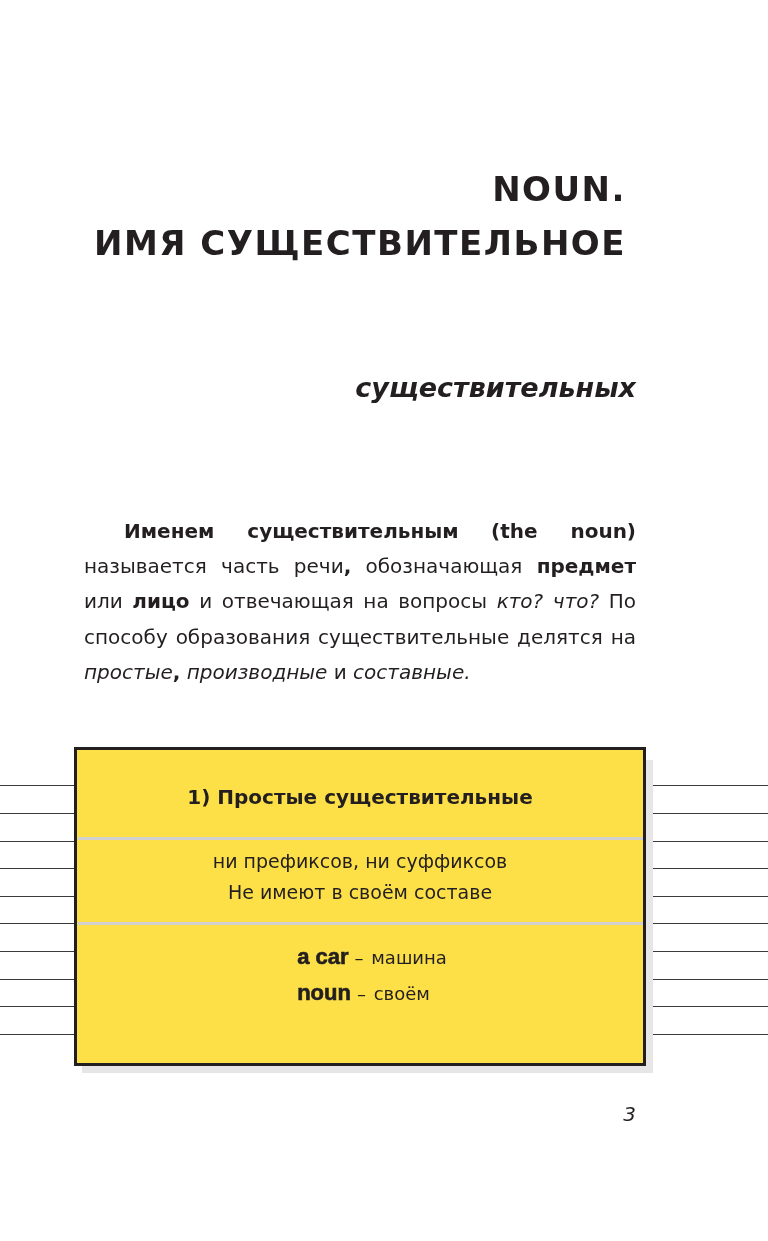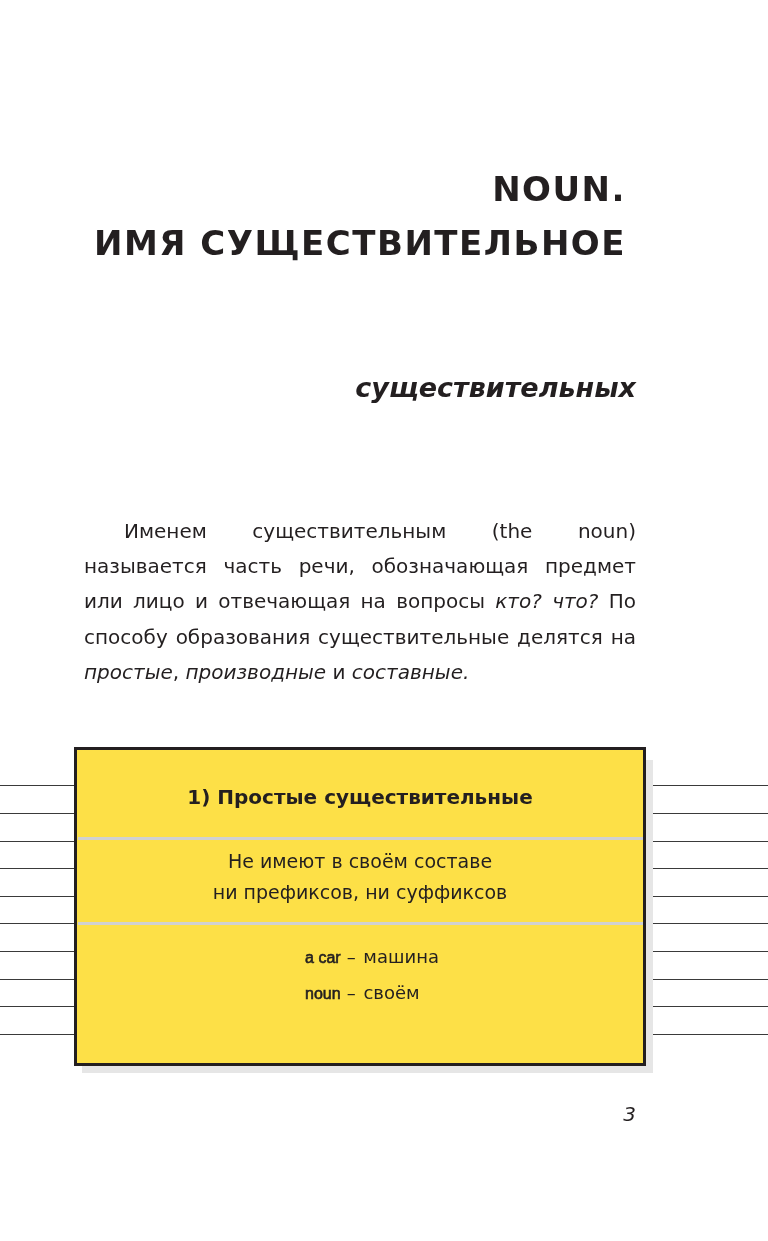--- a/index.html
+++ b/index.html
@@ -51,21 +51,21 @@
       top: 514px;
       width: 552px;
       font-family: "DejaVu Sans", sans-serif;
       font-size: 20px;
       line-height: 35.2px;
       margin: 0;
       text-align: justify;
       text-indent: 40px;
       color: #231f20;
     }
-    .intro b { font-weight: normal; }
+    .intro b { font-weight: bold; }
     .intro i { font-style: italic; }
 
     .ruled-line {
       position: absolute;
       height: 1px;
       background: #3a3a3a;
     }
     .ruled-left { left: 0; width: 76px; }
     .ruled-right { left: 646px; width: 122px; }
 
@@ -121,22 +121,22 @@
       top: 189px;
       text-align: center;
       font-family: "DejaVu Sans", sans-serif;
       font-size: 18px;
       line-height: 35px;
       color: #231f20;
     }
     .example-row { display: block; white-space: nowrap; }
     .example-row .en {
       font-family: "Liberation Sans", sans-serif;
-      font-weight: 400;
-      font-size: 16px;
+      font-weight: 700;
+      font-size: 22px;
       -webkit-text-stroke: 0.6px #231f20;
     }
     .example-row .dash { margin: 0 2px 0 6px; }
     .example-inner {
       display: inline-block;
       text-align: left;
       margin-left: 24px;
     }
 
     .page-number {
@@ -185,22 +185,22 @@
 <div class="ruled-line ruled-right" style="top:979px"></div>
 <div class="ruled-line ruled-right" style="top:1006px"></div>
 <div class="ruled-line ruled-right" style="top:1034px"></div>
 
 <div class="box-shadow"></div>
 
 <div class="box">
   <div class="box-header">1) Простые существительные</div>
   <div class="box-sep" style="top:87px"></div>
   <div class="box-desc">
+    <span>ни префиксов, ни суффиксов</span>
     <span>Не имеют в своём составе</span>
-    <span>ни префиксов, ни суффиксов</span>
   </div>
   <div class="box-sep" style="top:172px"></div>
   <div class="box-examples">
     <div class="example-inner">
       <span class="example-row"><span class="en">a car</span><span class="dash">–</span> <span>машина</span></span>
       <span class="example-row"><span class="en">noun</span><span class="dash">–</span> <span>своём</span></span>
     </div>
   </div>
 </div>
 

